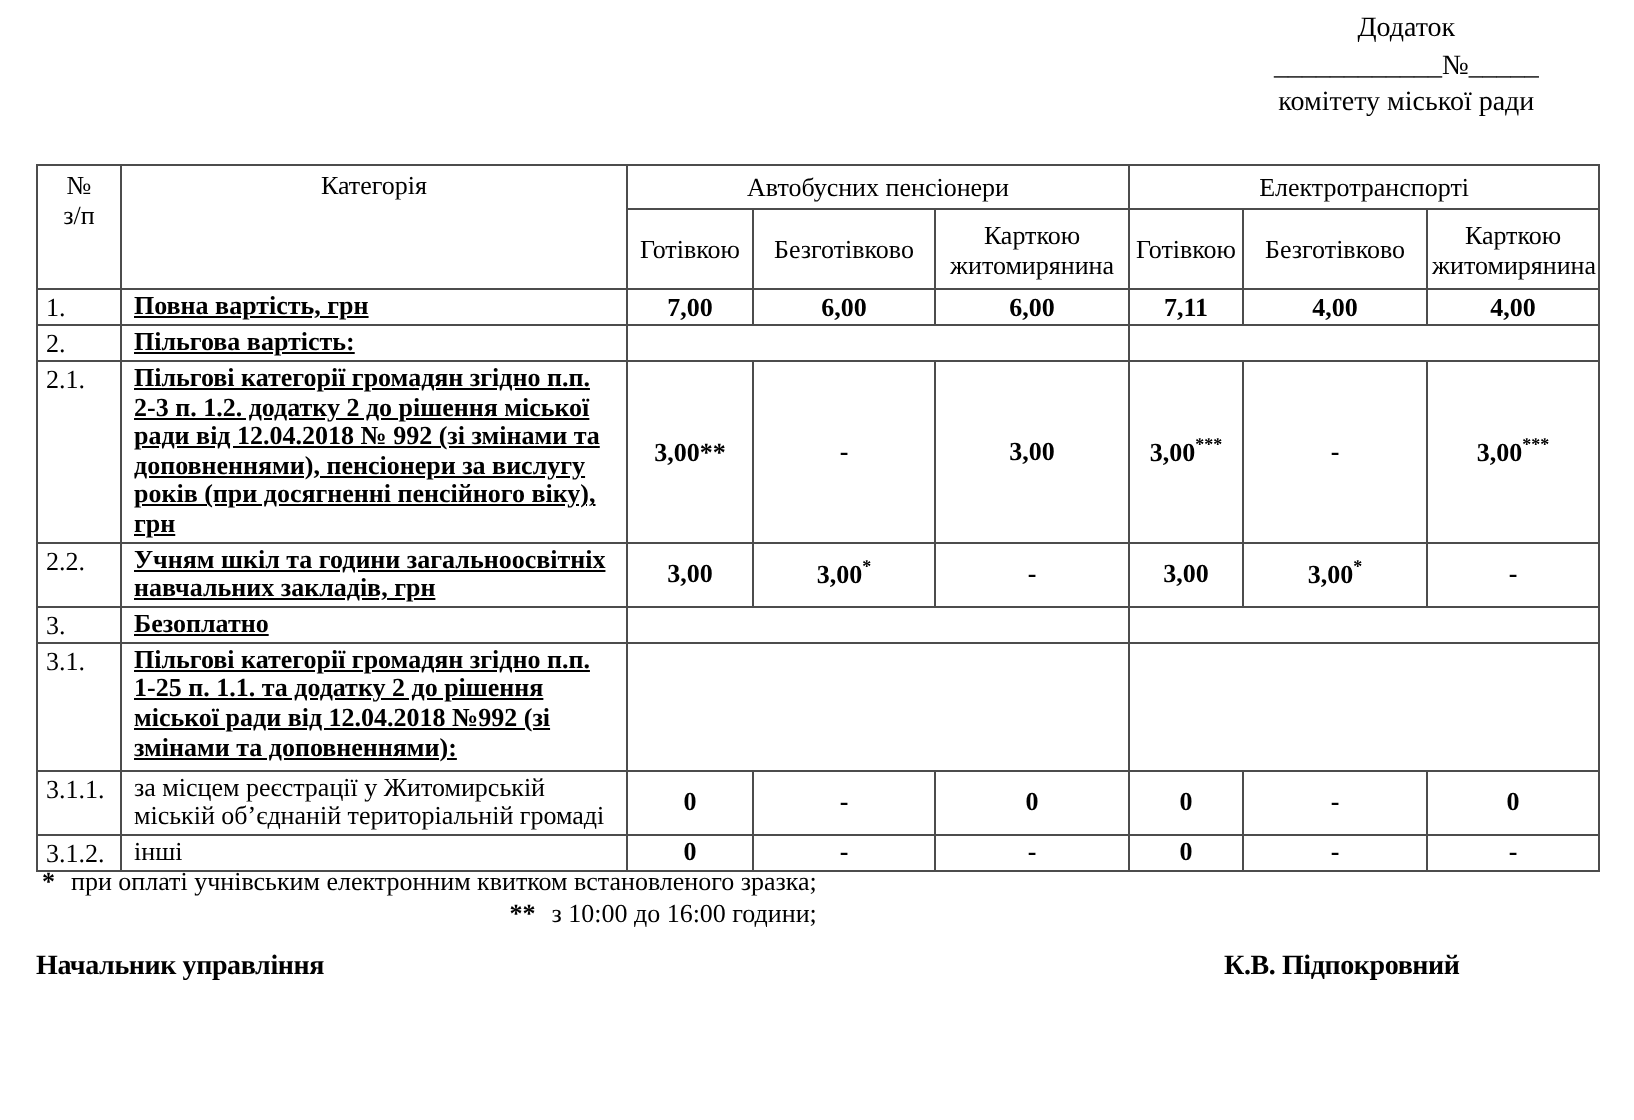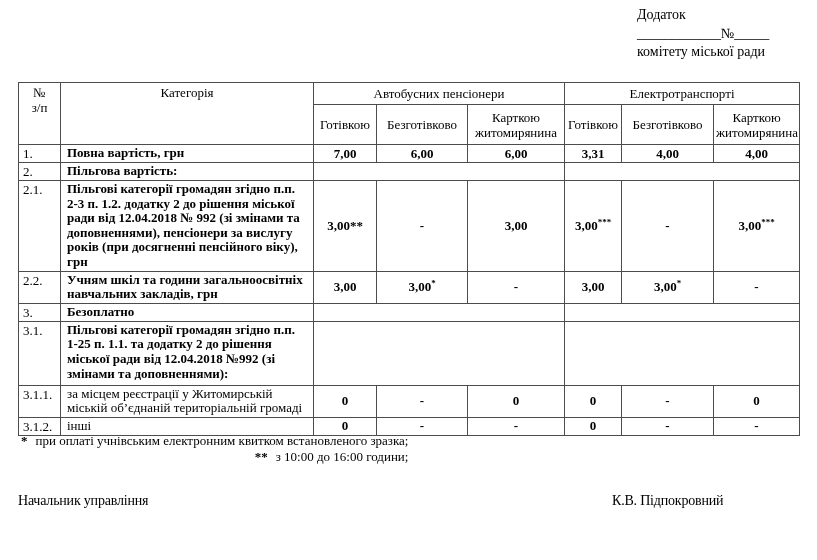--- a/index.html
+++ b/index.html
@@ -1,41 +1,41 @@
 <!DOCTYPE html>
 <html><head>
 <meta charset="utf-8">
 <style>
   html,body { margin:0; padding:0; }
   body {
     width:817px; height:560px; background:#ffffff; color:#000000;
     font-family:"Liberation Serif", serif; position:relative; overflow:hidden;
   }
   
-  .annex-note { position:absolute; left:637px; top:6px; font-size:14px; line-height:18.5px; white-space:nowrap; }
+  .annex-note { position:absolute; left:637px; top:6px; font-size:14px; line-height:18.5px; white-space:nowrap;text-align:center; }
   
   table.fare {
     position:absolute; left:18px; top:82px; width:781px;
     border-collapse:collapse; table-layout:fixed;
   }
   table.fare td, table.fare th { border:1px solid #4c4c4c; font-size:13px; overflow:hidden; }
   th { font-weight:normal; text-align:center; vertical-align:middle; line-height:15px; padding:1px 2px; }
   th.topleft { vertical-align:top; padding-top:2px; }
   .num  { text-align:left; vertical-align:top; padding:1px 2px 1px 4px; line-height:15px; }
   .cat  { text-align:left; vertical-align:top; padding:1px 4px 1px 6px; line-height:14.6px; }
-  .b    { font-weight:bold; }
+  .b    { font-weight:bold;text-decoration:underline; }
   .val  { text-align:center; vertical-align:middle; font-weight:bold; padding:0 2px;font-family:Liberation Serif, serif; }
   .val sup { font-size:9px; font-weight:bold; }
   
   .fnotes { position:absolute; left:21px; top:433px; font-size:13px; line-height:16px;text-align:right; }
   .fn .mk { font-weight:bold; margin-right:8px; }
   
   .sig { position:absolute; left:18px; width:781px; font-size:14px; letter-spacing:-0.2px; }
   .sig .name { position:absolute; left:594px; top:0; }
-  .sig-1 { top:493px; }
+  .sig-1 { top:476px;font-weight:bold; }
   .sig-2 { top:563px;font-family:Liberation Serif, serif; }
 </style>
 </head>
 <body>
 
 <div class="annex-note">
   <div>Додаток</div>
   <div>____________№_____</div>
   <div>комітету міської ради</div>
 </div>
@@ -69,21 +69,21 @@
     <th>Безготівково</th>
     <th>Карткою житомирянина</th>
   </tr>
 
   <tr style="height:18px">
     <td class="num">1.</td>
     <td class="cat b">Повна вартість, грн</td>
     <td class="val"><span>7,00</span></td>
     <td class="val"><span>6,00</span></td>
     <td class="val"><span>6,00</span></td>
-    <td class="val"><span>3,31</span></td>
+    <td class="val"><span>7,11</span></td>
     <td class="val"><span>4,00</span></td>
     <td class="val"><span>4,00</span></td>
   </tr>
 
   <tr style="height:18px">
     <td class="num">2.</td>
     <td class="cat b">Пільгова вартість:</td>
     <td colspan="3"></td>
     <td colspan="3"></td>
   </tr>

